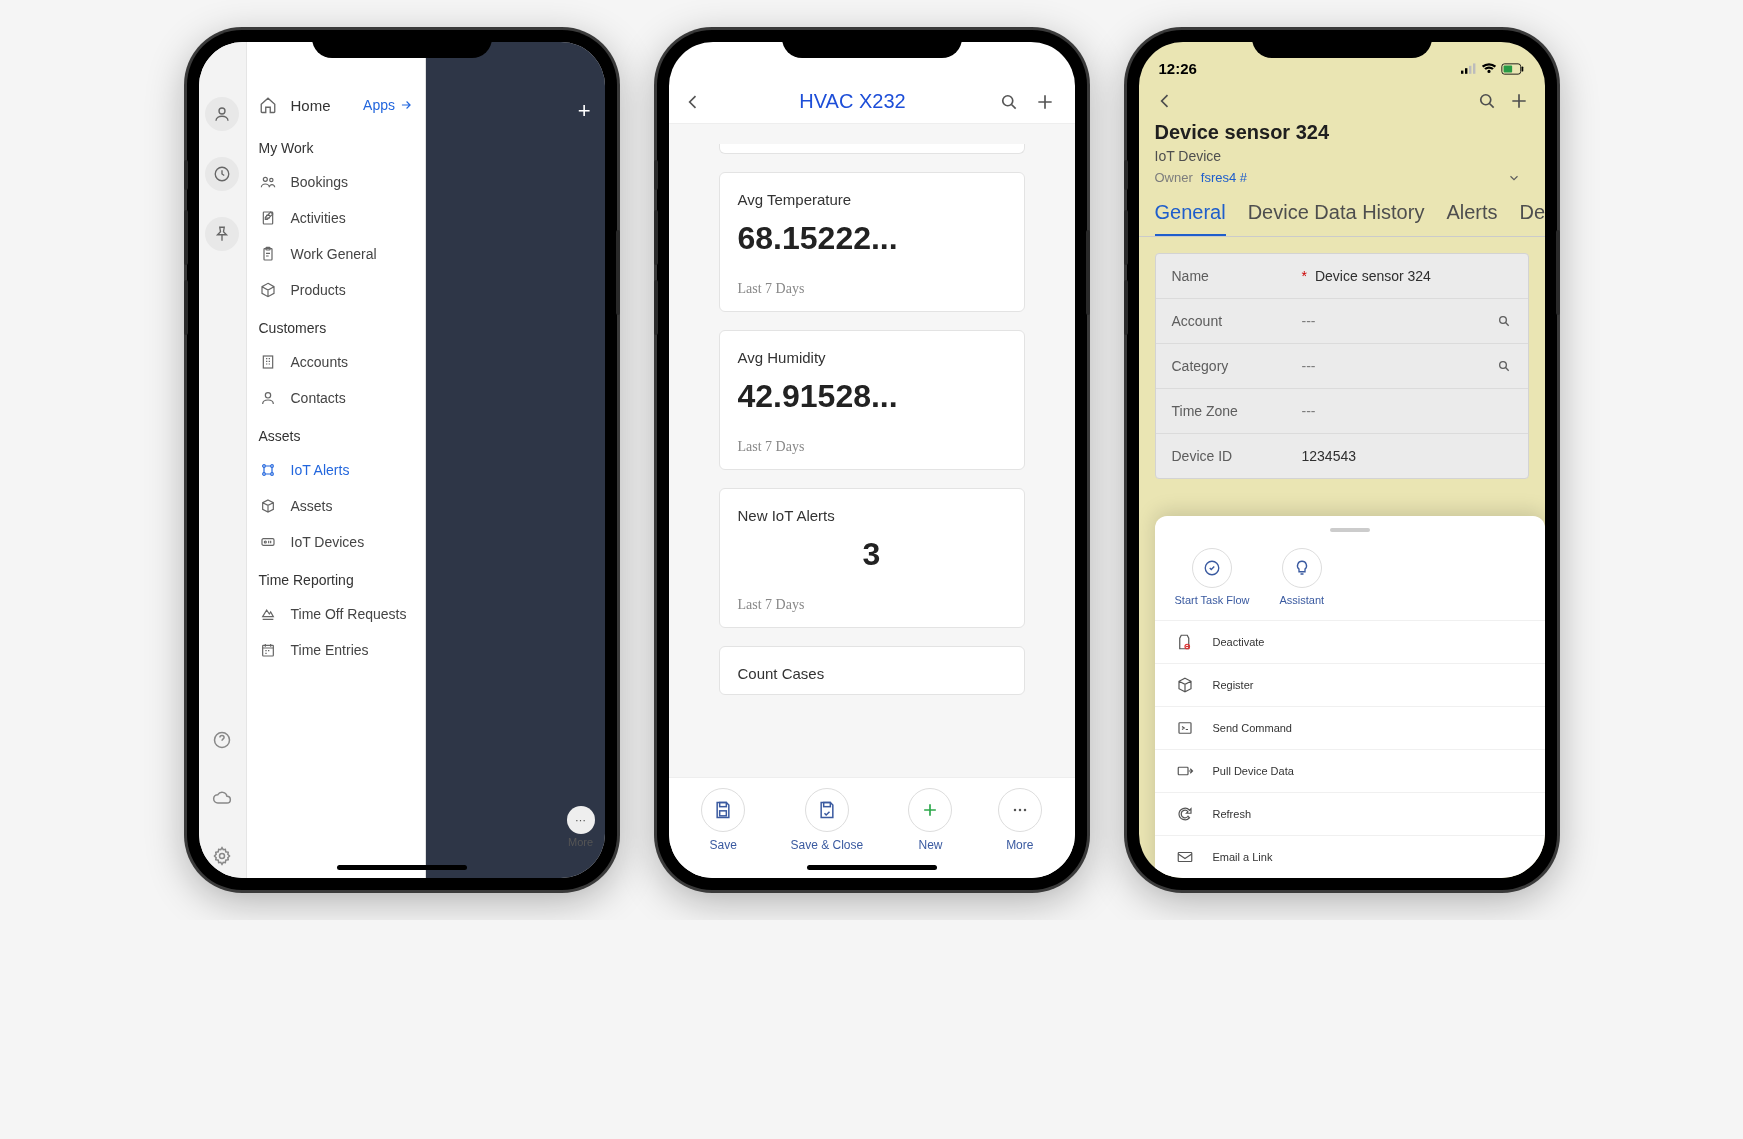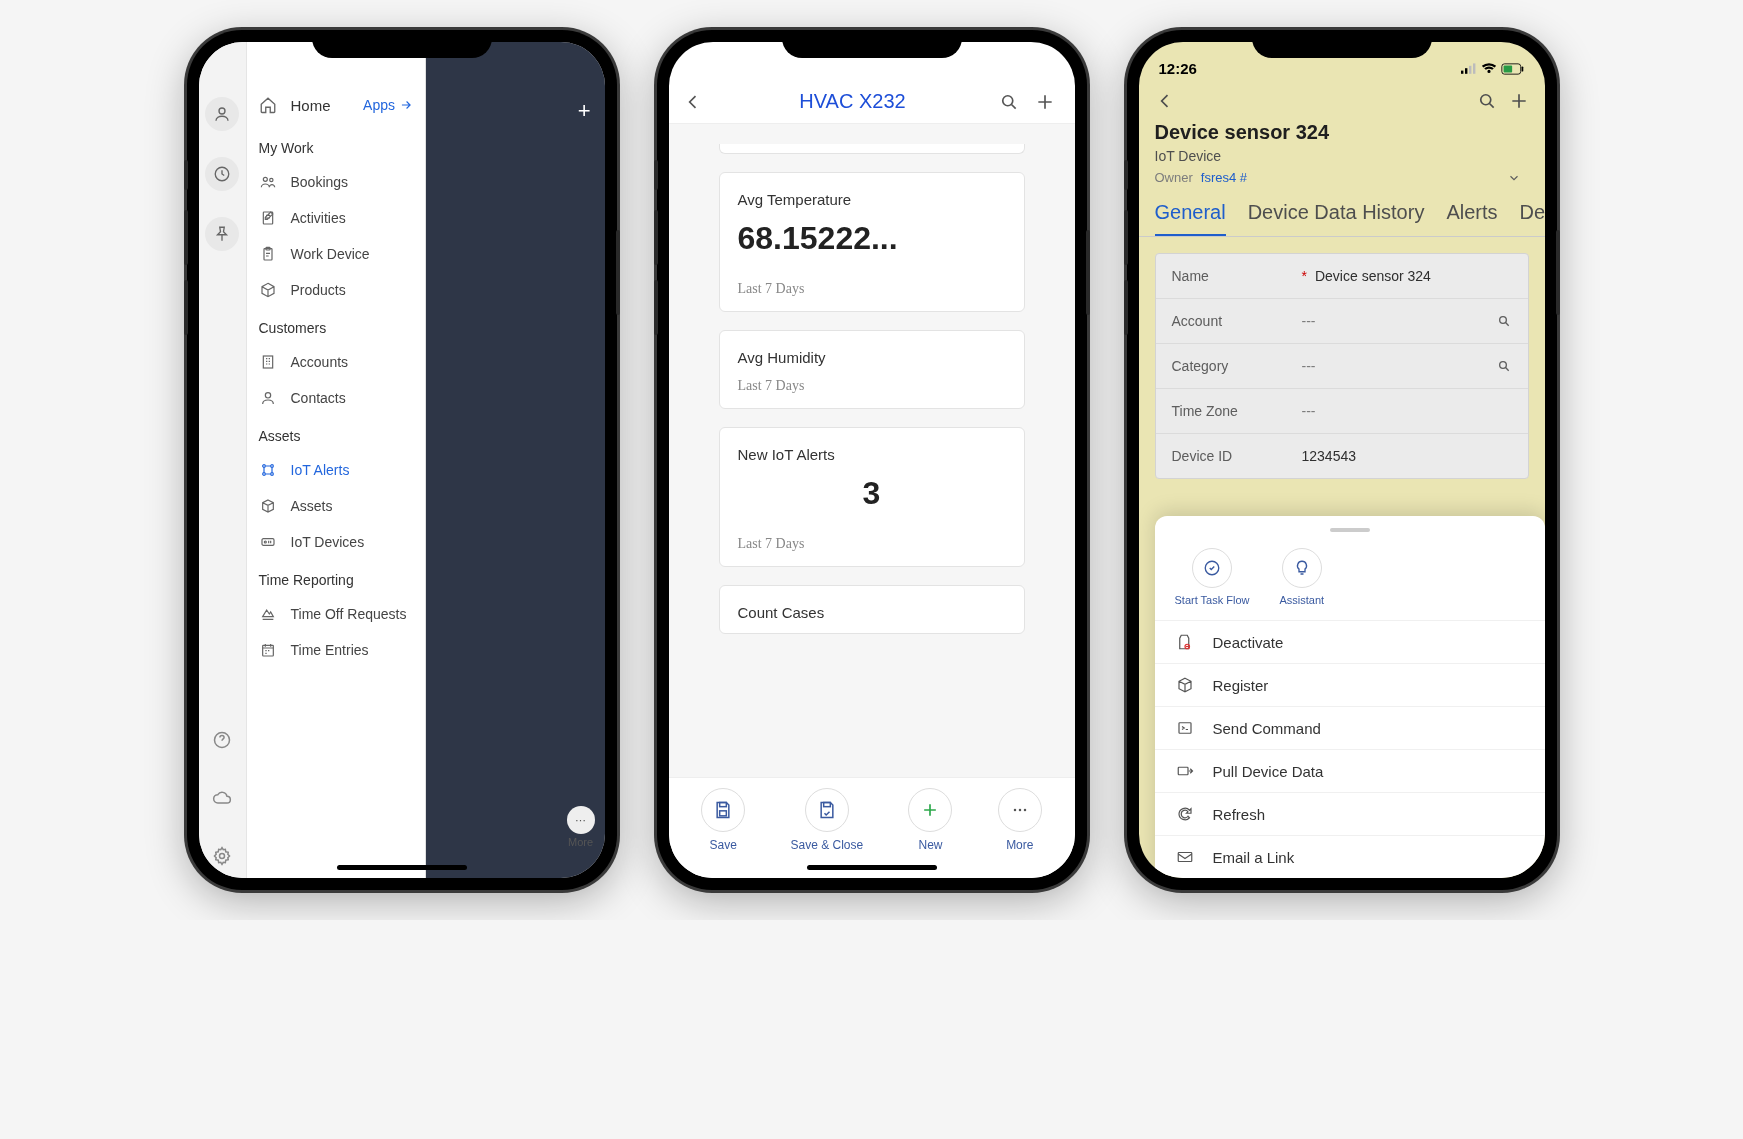--- a/index.html
+++ b/index.html
@@ -183,21 +183,21 @@
   .p3-sheet {
     position:absolute; bottom:0; left:16px; right:0;
     background:#fff; border-radius:12px 12px 0 0;
     box-shadow: 0 -4px 20px rgba(0,0,0,0.15);
     padding-top:8px;
   }
   .p3-handle { width:40px;height:4px;background:#ccc;border-radius:2px;margin:4px auto 10px; }
   .p3-quick { display:flex; gap:30px; padding: 6px 20px 14px 20px; }
   .p3-quick .q { display:flex;flex-direction:column;align-items:center;gap:6px;font-size:11px;color:#3a5aa0; }
   .p3-quick .q .circ { width:40px;height:40px;border-radius:50%;border:1px solid #ddd;display:flex;align-items:center;justify-content:center;}
-  .p3-actions .act { display:flex;align-items:center;gap:18px;padding:12px 20px;font-size:15px;color:#333;border-top:1px solid #f0f0f0;}
+  .p3-actions .act { display:flex;align-items:center;gap:18px;padding:12px 20px;font-size:11px;color:#333;border-top:1px solid #f0f0f0;}
   .p3-actions .act .ai { width:20px; display:flex; justify-content:center; color:#555;}
   .dim-overlay { position:absolute; top:0;left:0;right:0;bottom:0; background:rgba(0,0,0,0.08); z-index:1;}
   .p3-sheet { z-index:2; }
   svg { display:block; }
 </style>
 </head>
 <body>
 
 <div class="phone">
   <div class="side-btn left1"></div>
@@ -278,21 +278,21 @@
           <span>Activities</span>
         </div>
       <div class="p1-item">
           <span class="ic">
             <svg width="16" height="16" viewBox="0 0 24 24" fill="none" stroke="#666" stroke-width="1.8">
               <rect x="6" y="4" width="12" height="17" rx="1"></rect>
               <rect x="9" y="2" width="6" height="4" rx="1"></rect>
               <path d="M9 11h6M9 15h4"></path>
             </svg>
           </span>
-          <span>Work Device</span>
+          <span>Work General</span>
         </div>
       <div class="p1-item">
           <span class="ic">
             <svg width="16" height="16" viewBox="0 0 24 24" fill="none" stroke="#666" stroke-width="1.8">
               <path d="M12 2l9 5v10l-9 5-9-5V7l9-5zM3 7l9 5 9-5M12 12v10"></path>
             </svg>
           </span>
           <span>Products</span>
         </div>
 
@@ -405,20 +405,21 @@
     </div>
     <div class="p2-body">
       <div class="p2-card-stub"></div>
       <div class="p2-card">
         <div class="label">Avg Temperature</div>
         <div class="value">68.15222...</div>
         <div class="period">Last 7 Days</div>
       </div>
       <div class="p2-card">
         <div class="label">Avg Humidity</div>
+        <div class="value">42.91528...</div>
         <div class="period">Last 7 Days</div>
       </div>
       <div class="p2-card">
         <div class="label">New IoT Alerts</div>
         <div class="value center">3</div>
         <div class="period">Last 7 Days</div>
       </div>
       <div class="p2-card partial">
         <div class="label">Count Cases</div>
       </div>

